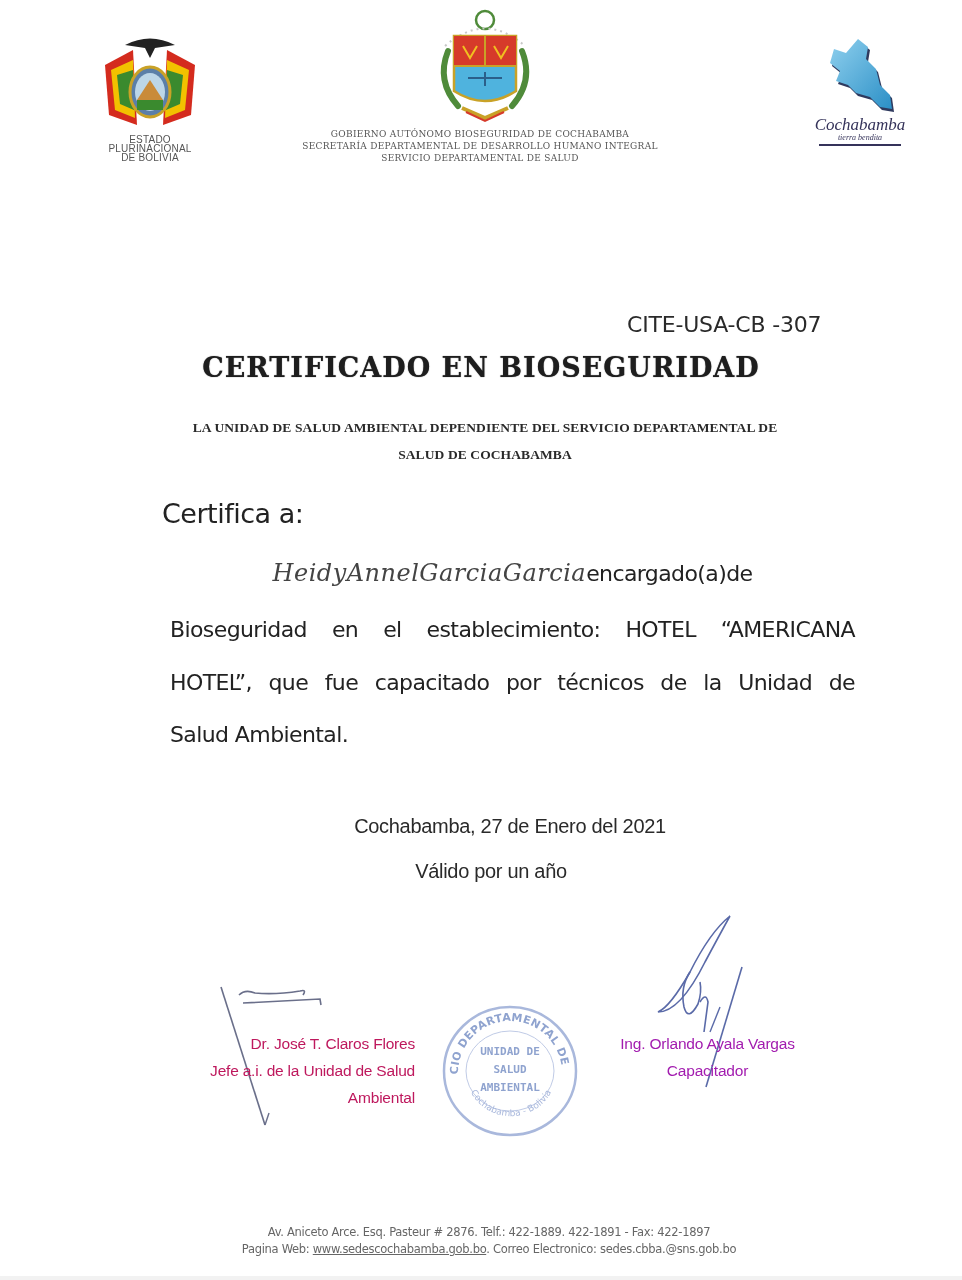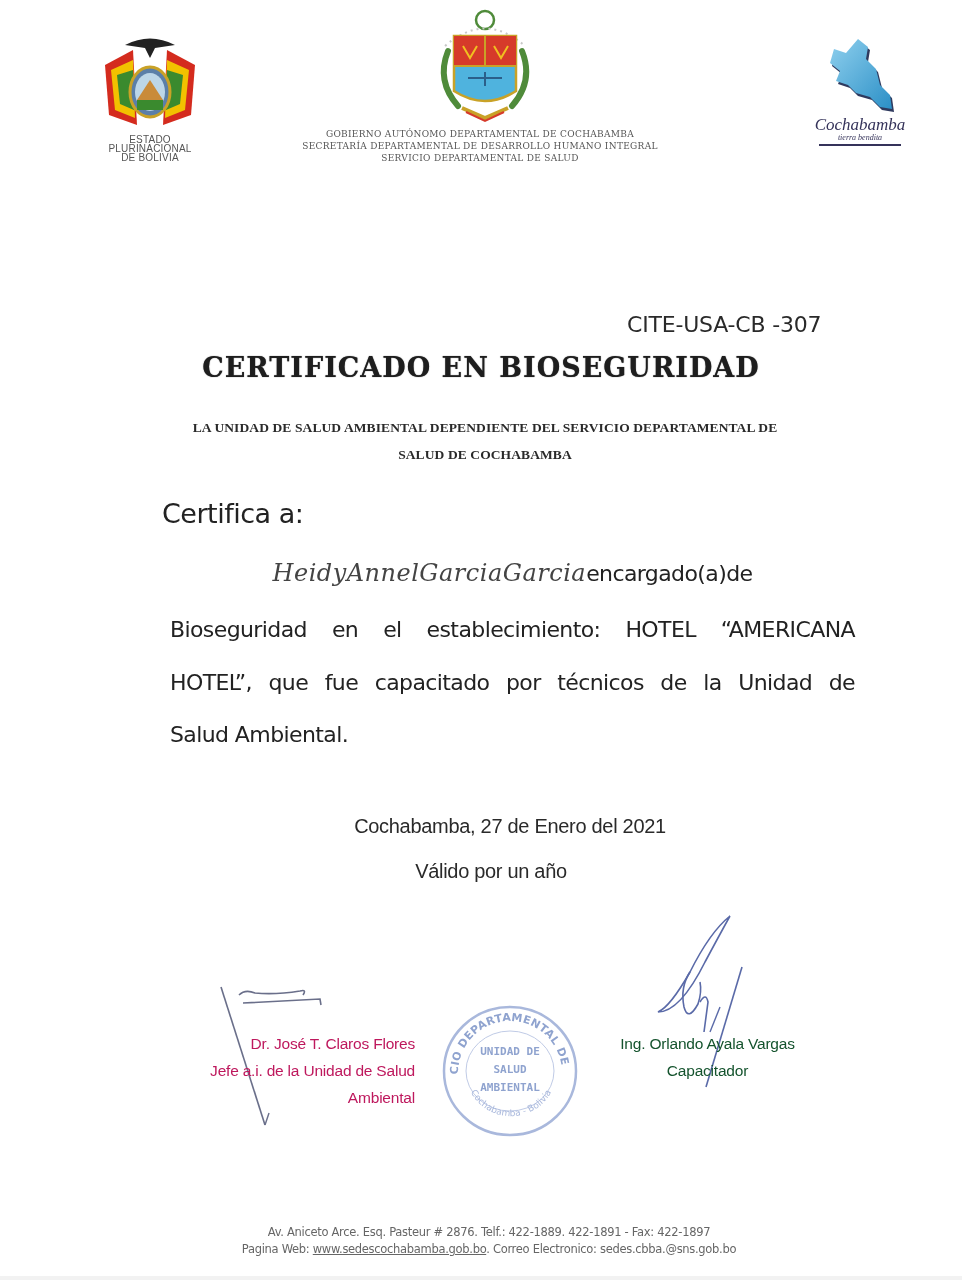--- a/index.html
+++ b/index.html
@@ -30,21 +30,21 @@
     .script { font-family: "DejaVu Serif", serif; font-style: italic; font-size: 24px; color: #444; letter-spacing: 0.5px; }
     .line { position: absolute; left: 0; width: 685px; text-align: justify; text-align-last: justify; white-space: nowrap; }
     .l2 { top: 617px; }
     .l3 { top: 670px; }
     .l4 { top: 722px; text-align-last: left; }
 
     .date { left: 0; width: 1020px; top: 815px; text-align: center; font-size: 20px; color: #2a2a2a; letter-spacing: -0.3px; }
     .valid { left: 0; width: 982px; top: 860px; text-align: center; font-size: 20px; color: #2a2a2a; letter-spacing: -0.3px; }
 
     .sig-left { left: 165px; top: 1030px; width: 250px; text-align: right; font-size: 15.5px; line-height: 27px; color: #be185d; letter-spacing: -0.2px; }
-    .sig-right { left: 600px; top: 1030px; width: 215px; text-align: center; font-size: 15.5px; line-height: 27px; color: #14532d; letter-spacing: -0.2px; }
+    .sig-right { left: 600px; top: 1030px; width: 215px; text-align: center; font-size: 15.5px; line-height: 27px; color: #a21caf; letter-spacing: -0.2px; }
     .stamp { left: 440px; top: 1003px; width: 140px; height: 135px; }
 
     .footer { left: 0; width: 962px; top: 1224px; text-align: center; font-family: "DejaVu Sans", sans-serif; font-size: 11.5px; line-height: 17px; color: #666; letter-spacing: -0.3px; padding-left: 8px; }
     .footer a { color: #666; text-decoration: underline; }
     .bottom-bar { left: 0; top: 1276px; width: 962px; height: 4px; background: #f2f2f2; }
     svg { overflow: visible; }
   </style>
 </head>
 <body>
 
@@ -91,21 +91,21 @@
 
     <path d="M18 45 Q6 75 28 100" fill="none" stroke="#4f8b3a" stroke-width="6" stroke-linecap="round"></path>
     <path d="M92 45 Q104 75 82 100" fill="none" stroke="#4f8b3a" stroke-width="6" stroke-linecap="round"></path>
 
     <path d="M32 102 L55 112 L78 102" fill="none" stroke="#c9a227" stroke-width="4"></path>
     <path d="M36 106 L55 115 L74 106" fill="none" stroke="#d63a2a" stroke-width="2"></path>
   </svg>
 </div>
 
 <div class="abs header-lines">
-  <div>GOBIERNO AUTÓNOMO DEPARTAMENTAL DE COCHABAMBA</div>
+  <div>GOBIERNO AUTÓNOMO BIOSEGURIDAD DE COCHABAMBA</div>
   <div>SECRETARÍA DEPARTAMENTAL DE DESARROLLO HUMANO INTEGRAL</div>
   <div>SERVICIO DEPARTAMENTAL DE SALUD</div>
 </div>
 
 <div class="abs logo-right">
   <svg width="80" height="82" viewBox="0 0 80 82">
     <defs>
       <linearGradient id="mapg" x1="0" y1="0" x2="1" y2="1">
         <stop offset="0" stop-color="#8fd0ee"></stop>
         <stop offset="1" stop-color="#2b8fc6"></stop>

